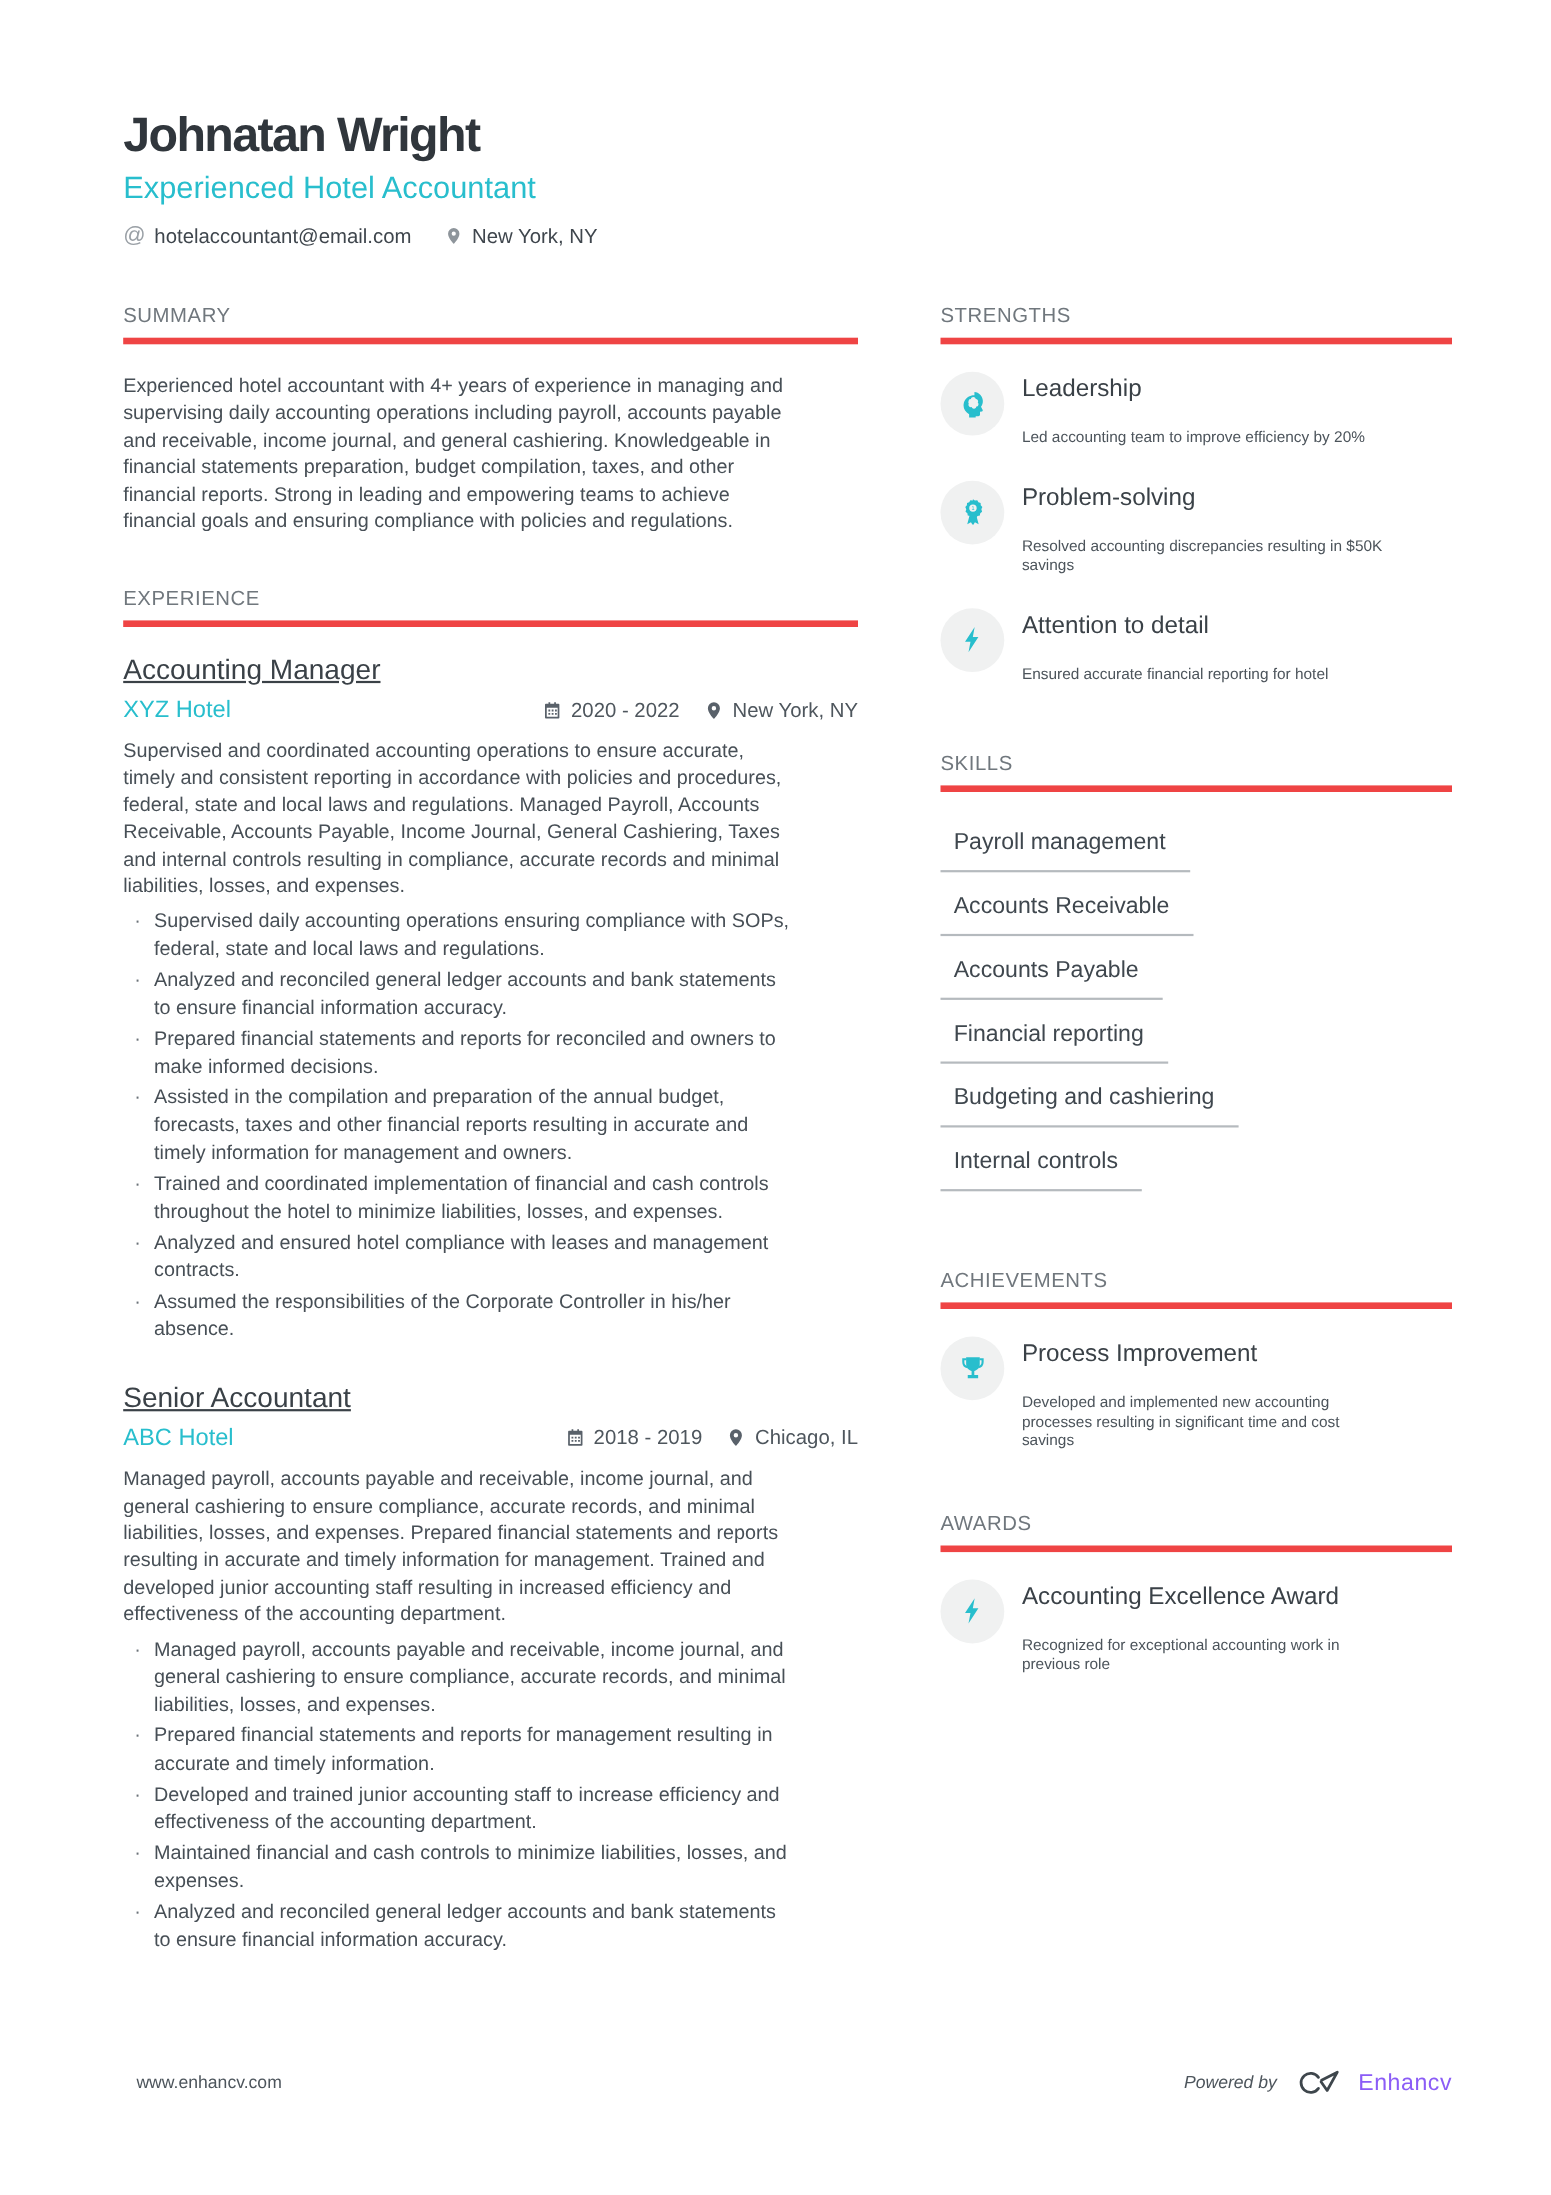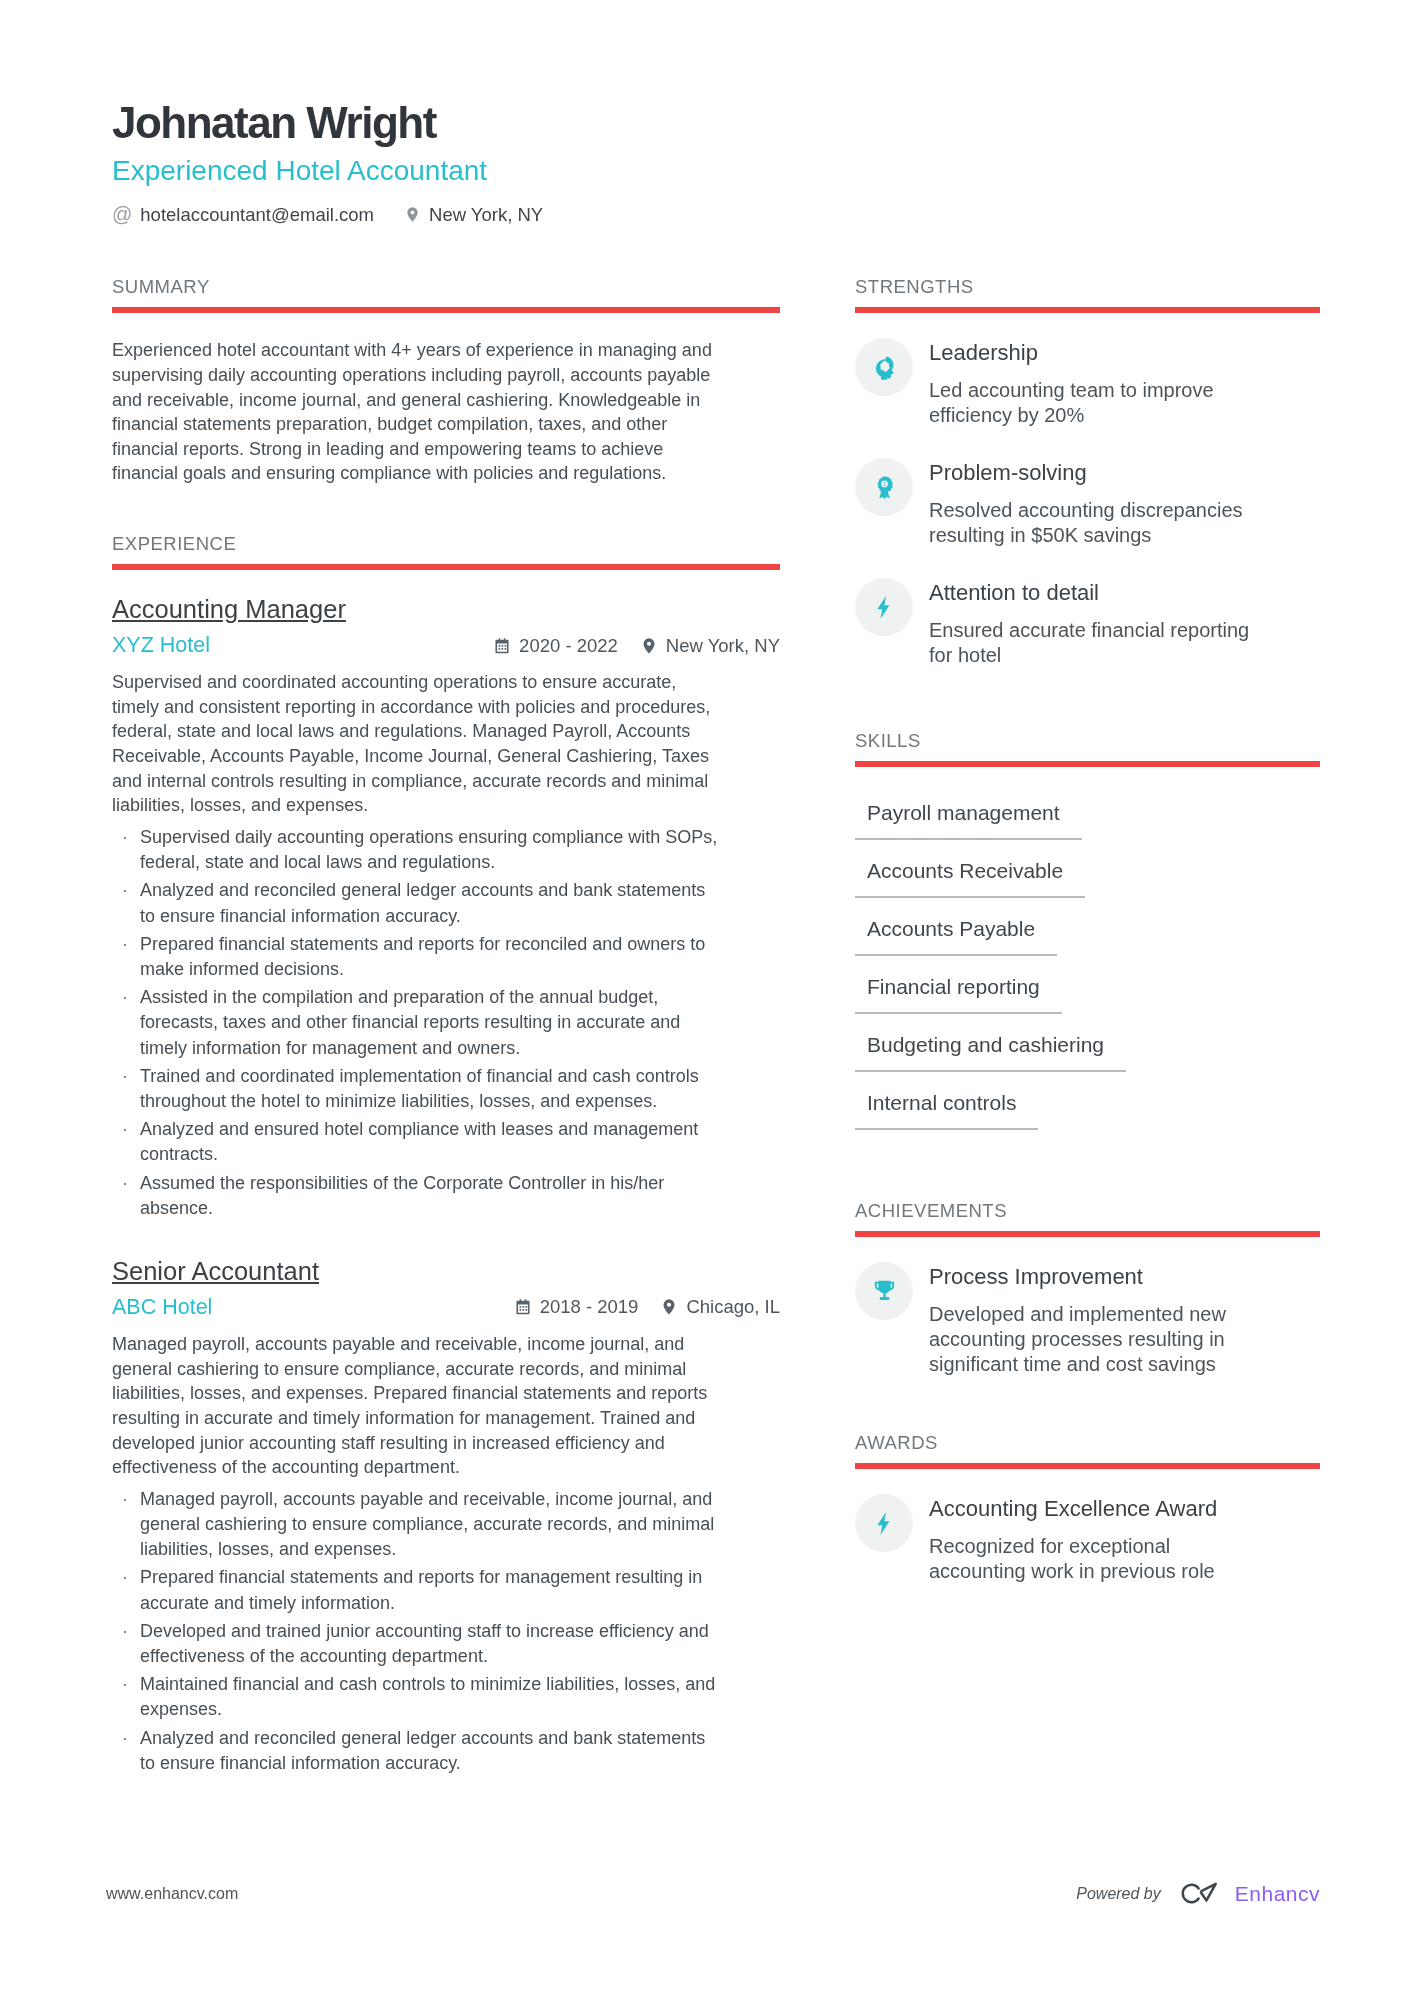--- a/index.html
+++ b/index.html
@@ -42,34 +42,34 @@
   ul.bullets li::before { content:"·"; position:absolute; left:10px; top:0; color:#6b7278; }
 
   
   .side-item { display:flex; gap:16px; margin-top:25px; }
   .side-item + .side-item { margin-top:30px; }
   .icon-circle { width:58px; height:58px; border-radius:50%; background:#f0f1f1; flex:none;
                  display:flex; align-items:center; justify-content:center; color:var(--accent); }
   .icon-circle .glyph { width:27px; height:27px; fill:currentColor; }
   .side-body { padding-right:60px; }
   .side-title { font-size:22px; font-weight:500; color:var(--ink); margin-top:2px; }
-  .side-desc { font-size:20px; line-height:1.25; color:#4c545b; margin-top:12px; }
+  .side-desc { font-size:14px; line-height:1.25; color:#4c545b; margin-top:23px; }
 
   .skills-section { margin-top:62px; }
   .skill-row { margin-top:0; }
   .skill { display:inline-block; font-size:21px; color:#3f474e;
            border-bottom:2px solid #b5babe; padding:0 22px 13px 12px; margin-top:0; }
   .skill-row { margin-bottom:19px; }
   .skills-list { margin-top:34px; }
 
   .achievements-section { margin-top:70px; }
   .awards-section { margin-top:55px; }
 
   
-  .footer { position:absolute; left:106px; right:90px; bottom:88px;
+  .footer { position:absolute; left:124px; right:90px; bottom:88px;
             display:flex; justify-content:space-between; align-items:center; }
   .site-link { font-size:16px; color:#4d555c; text-decoration:none; }
   .powered-wrap { display:flex; align-items:center; gap:14px; }
   .powered-label { font-size:16px; color:#4d555c;font-style:italic; }
   .brand-wrap { display:flex; align-items:center; gap:10px; color:#3e464c; }
   .brand-logo { width:50px; height:27px; }
   .brand-name { font-size:21px; letter-spacing:.5px; color:#8b5cf6; }
 </style>
 </head>
 <body>

